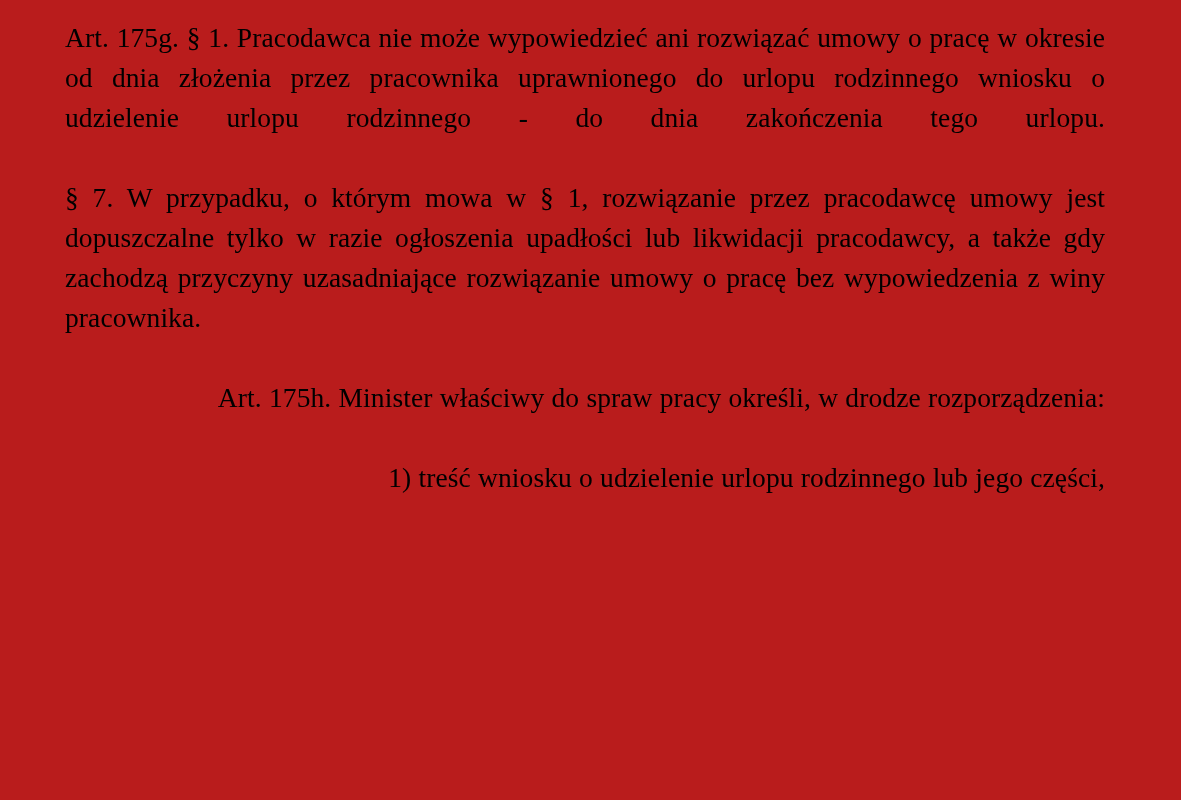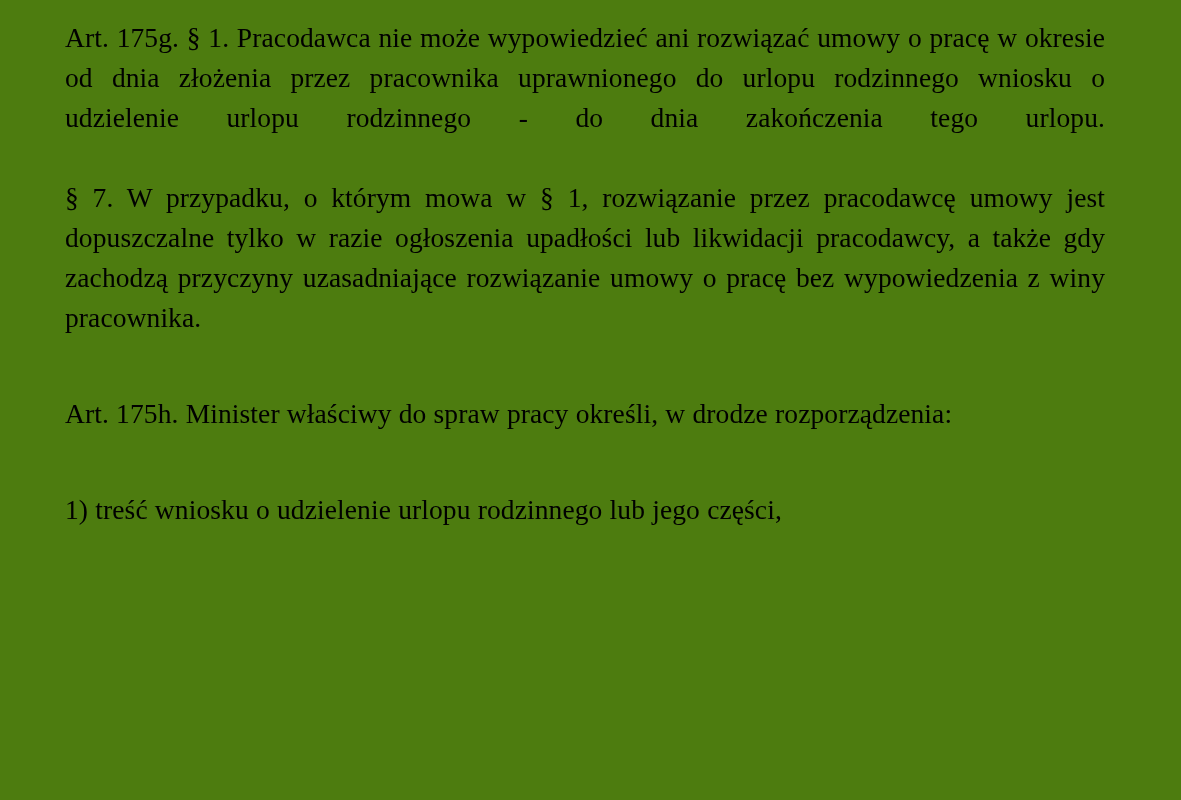--- a/index.html
+++ b/index.html
@@ -14,21 +14,21 @@
     overflow: hidden;
     font-family: "Liberation Serif", "DejaVu Serif", serif;
     color: #000000;
     -webkit-font-smoothing: antialiased;
   }
   .page {
     box-sizing: border-box;
     width: 1181px;
     height: 800px;
     padding: 18px 76px 0 65px;
-    background: #4d7c0f;
+    background: #b91c1c;
     font-family: Liberation Serif, serif;
   }
   .doc-body {
     font-size: 27.5px;
     line-height: 40px;
     text-align: justify;
     text-justify: inter-word;
     letter-spacing: 0.1px;
     word-spacing: 0.2px;
   }
@@ -41,22 +41,21 @@
     -webkit-hyphens: none;
   }
   
   .para::after {
     content: "";
     display: inline-block;
     width: 100%;
     height: 0;
   }
   .para.no-justify {
-    text-align: left;
-    margin-top: 16px;
+    text-align: right;
   }
 </style>
 </head>
 <body>
 
 <div class="page">
   <div class="doc-body">
 
     <p class="para">Art. 175g. § 1. Pracodawca nie może wypowiedzieć ani rozwiązać umowy o pracę w okresie od dnia złożenia przez pracownika uprawnionego do urlopu rodzinnego wniosku o udzielenie urlopu rodzinnego - do dnia zakończenia tego urlopu.</p>
 

